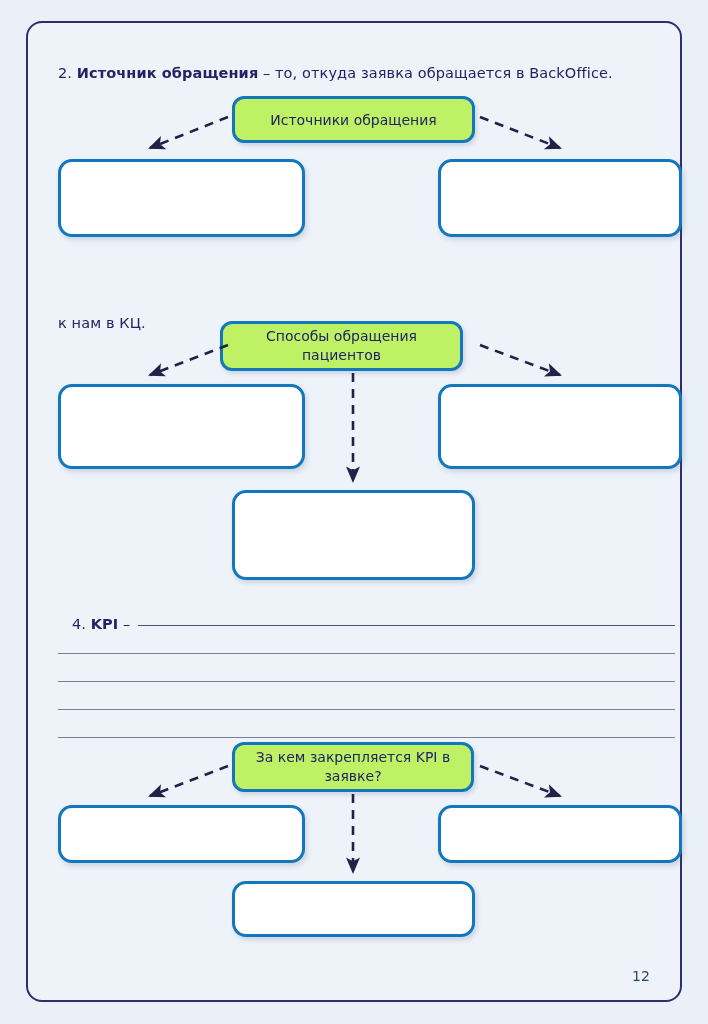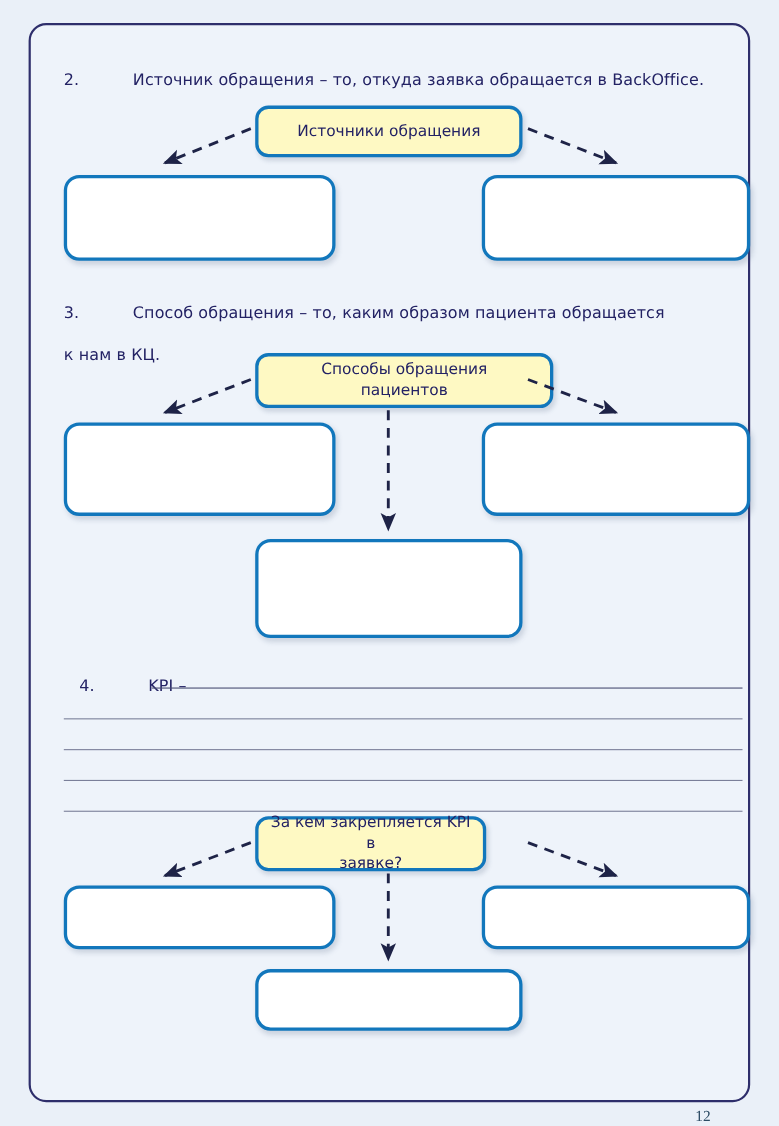--- a/index.html
+++ b/index.html
@@ -31,26 +31,25 @@
   }
   .sec-heading {
     position: absolute;
     color: #232264;
     font-size: 14.5px;
     line-height: 27px;
     letter-spacing: 0.1px;
     white-space: nowrap;
   }
   .sec-heading b {
-    font-weight: normal;
-    margin-left: 44px;
+    font-weight: bold;
   }
   .box {
     position: absolute;
-    background: #fef9c3;
+    background: #bef264;
     border: 3px solid #1277bc;
     border-radius: 12px;
     box-sizing: border-box;
     box-shadow: 2px 3px 4px rgba(80,100,130,0.20);
   }
   .box-label {
     position: absolute;
     left: 0;
     right: 0;
     top: 50%;
@@ -103,58 +102,54 @@
     <b>Источник обращения</b><span> – то, откуда заявка обращается в BackOffice.</span>
   </div>
 
   <div class="box" style="left:232px; top:96px; width:243px; height:47px;">
     <div class="box-label">Источники обращения</div>
   </div>
 
   <div class="empty-box" style="left:58px; top:159px; width:247px; height:78px;"></div>
   <div class="empty-box" style="left:438px; top:159px; width:244px; height:78px;"></div>
 
-  <div class="sec-heading" style="left:58px; top:272px;">
-    <span>3.</span>
-    <b>Способ обращения</b><span> – то, каким образом пациента обращается</span>
-  </div>
   <div class="sec-heading" style="left:58px; top:310px;">
     <span>к нам в КЦ.</span>
   </div>
 
-  <div class="box" style="left:232px; top:321px; width:271px; height:50px;">
+  <div class="box" style="left:220px; top:321px; width:243px; height:50px;">
     <div class="box-label" style="white-space:pre-line;">Способы обращения
 пациентов</div>
   </div>
 
   <div class="empty-box" style="left:58px; top:384px; width:247px; height:85px;"></div>
   <div class="empty-box" style="left:438px; top:384px; width:244px; height:85px;"></div>
   <div class="empty-box" style="left:232px; top:490px; width:243px; height:90px;"></div>
 
   <div class="sec-heading" style="left:72px; top:611px;">
     <span>4.</span>
     <b>KPI</b><span> –</span>
   </div>
 
   <div class="rule dark" style="left:138px; top:625px; width:537px;"></div>
   <div class="rule" style="left:58px; top:653px; width:617px;"></div>
   <div class="rule" style="left:58px; top:681px; width:617px;"></div>
   <div class="rule" style="left:58px; top:709px; width:617px;"></div>
   <div class="rule" style="left:58px; top:737px; width:617px;"></div>
 
-  <div class="box" style="left:232px; top:742px; width:210px; height:50px;">
+  <div class="box" style="left:232px; top:742px; width:242px; height:50px;">
     <div class="box-label" style="white-space:pre-line;">За кем закрепляется KPI в
 заявке?</div>
   </div>
 
   <div class="empty-box" style="left:58px; top:805px; width:247px; height:58px;"></div>
   <div class="empty-box" style="left:438px; top:805px; width:244px; height:58px;"></div>
   <div class="empty-box" style="left:232px; top:881px; width:243px; height:56px;"></div>
 
-  <div id="page-number" style="left:632px; top:1008px;font-family:Liberation Serif, serif;">12</div>
+  <div id="page-number" style="left:632px; top:968px;">12</div>
 
   <svg class="arrows" viewBox="0 0 708 1024" xmlns="http://www.w3.org/2000/svg">
     <defs>
       <marker id="ah" markerWidth="7" markerHeight="7" refX="5.6" refY="3.1" orient="auto" markerUnits="strokeWidth">
         <path d="M0,0.4 L6.4,3.1 L0,5.8 L1.5,3.1 Z" fill="#1e2347"></path>
       </marker>
     </defs>
     <g stroke="#1e2347" stroke-width="2.6" fill="none" stroke-dasharray="9,7" marker-end="url(#ah)">
 
       <path d="M228,117 L150,148"></path>

